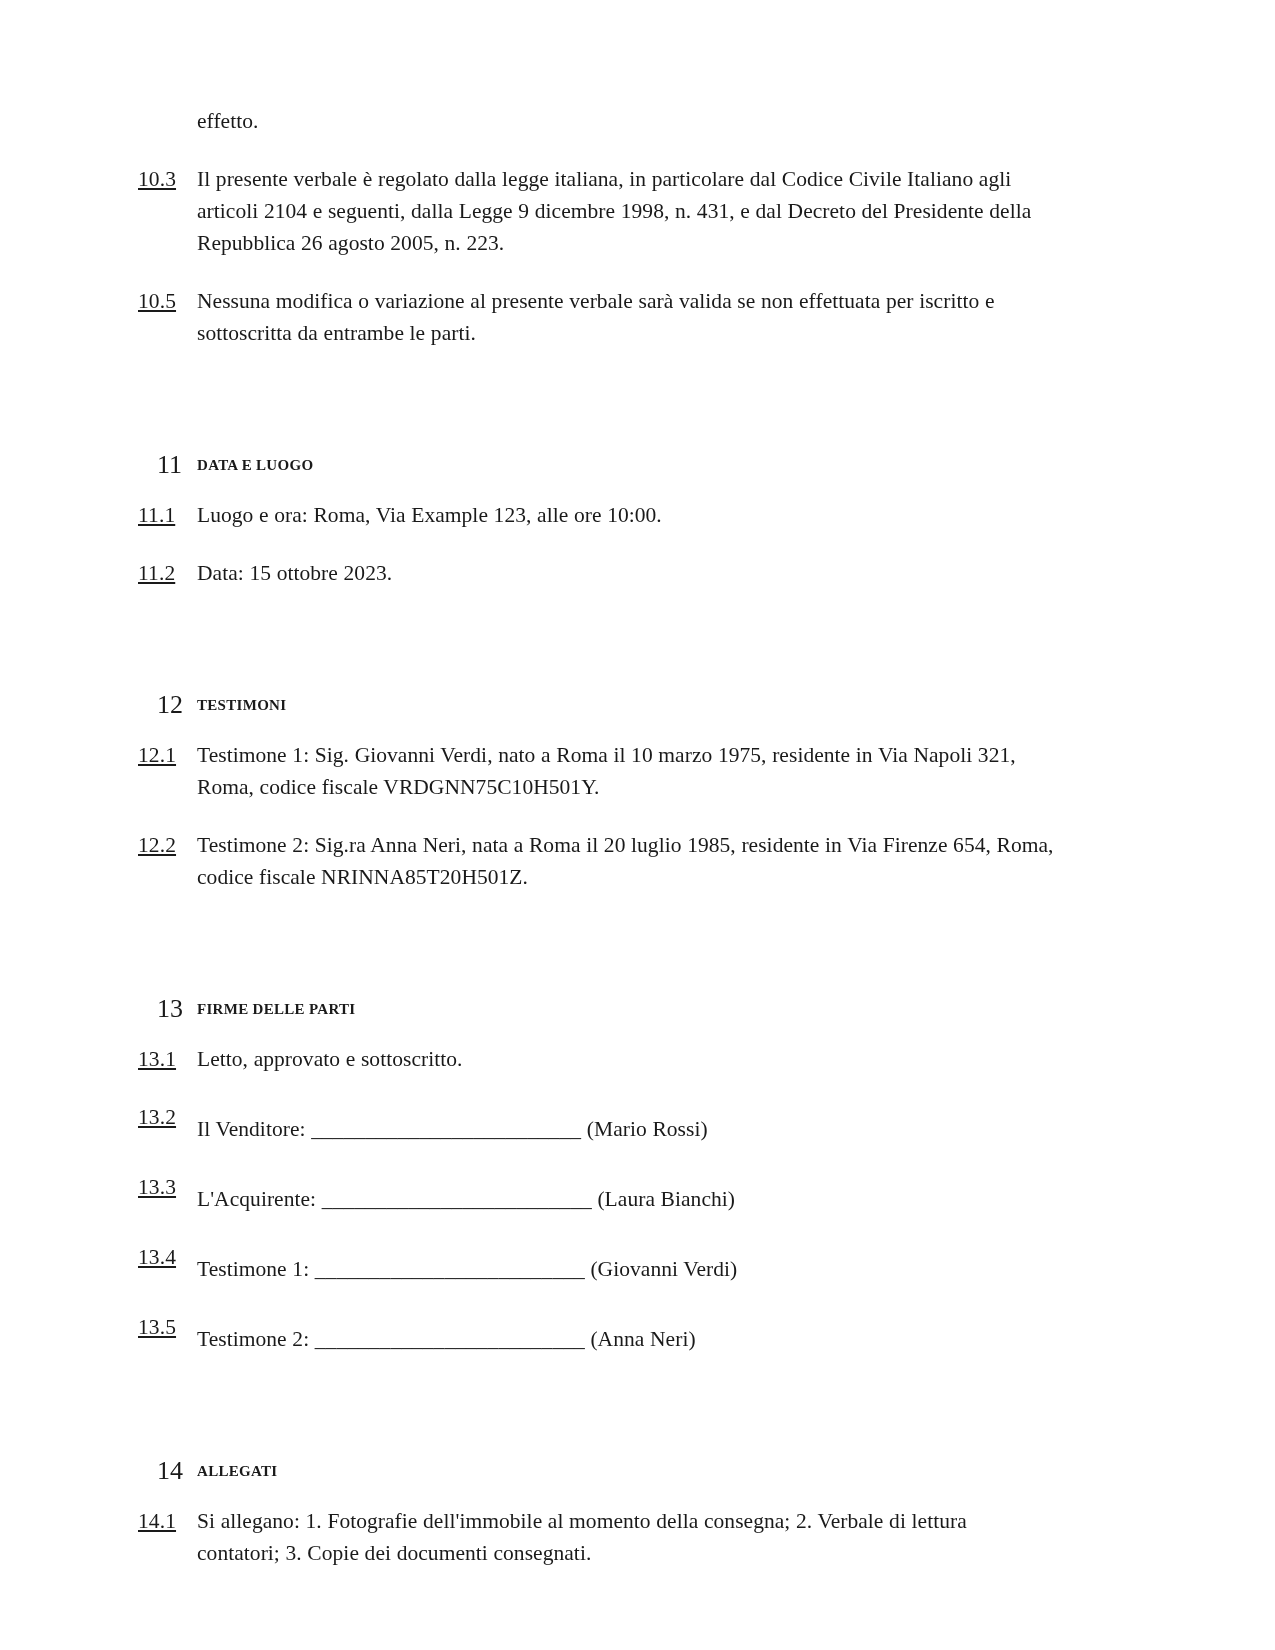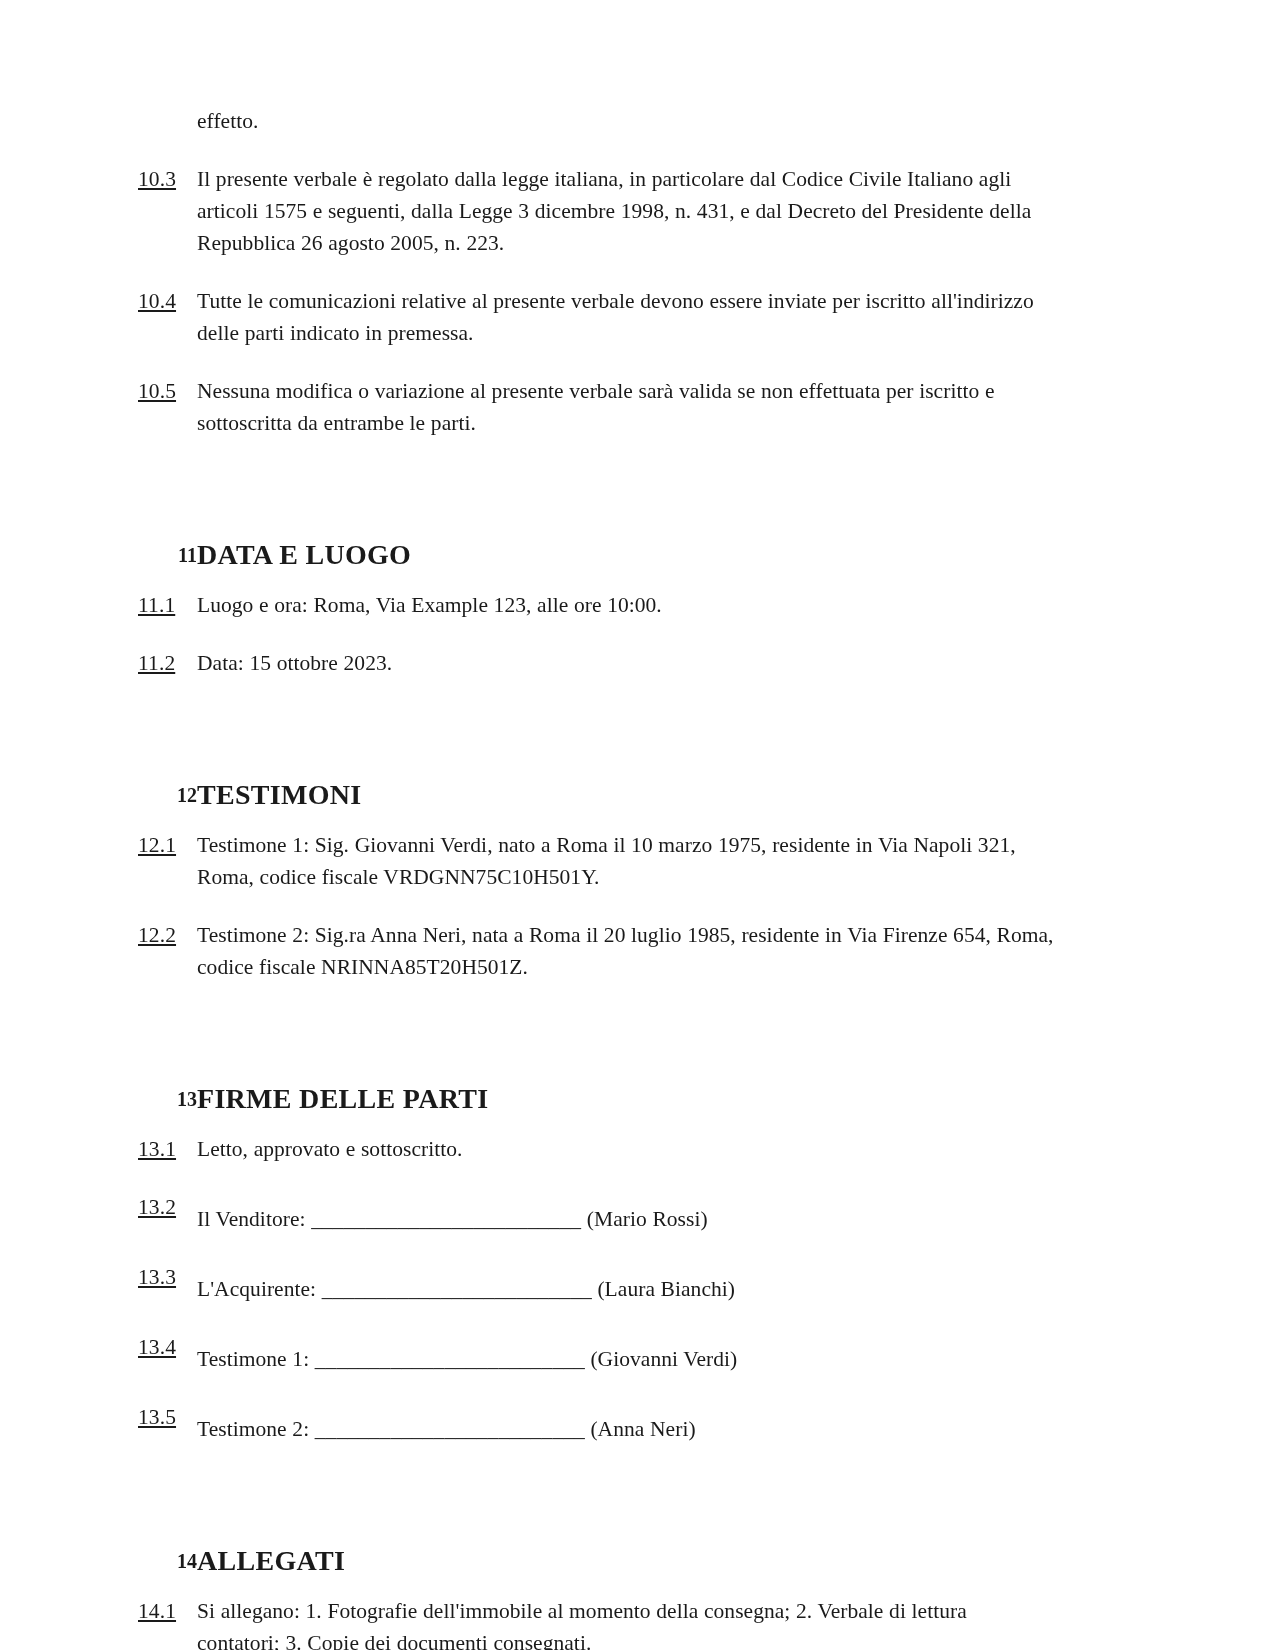--- a/index.html
+++ b/index.html
@@ -50,30 +50,30 @@
 
   
   .heading {
     display: flex;
     align-items: flex-start;
     margin: 0;
   }
   .heading .num {
     flex: 0 0 59px;
     width: 59px;
-    font-size: 20px;
+    font-size: 26px;
     line-height: 32px;
-    font-weight: bold;
-    text-align: right;
+    font-weight: normal;
+    text-align: left;
     padding-left: 19px;
     box-sizing: border-box;
   }
   .heading .body {
     flex: 1 1 auto;
-    font-size: 28px;
+    font-size: 15px;
     line-height: 32px;
     font-weight: bold;
     letter-spacing: 0.3px;
   }
 
   
   .gap-before-heading { height: 74px; }
   .gap-after-heading  { height: 18px; }
 
   .sig-line {
@@ -86,27 +86,23 @@
 
 <div class="page">
 
   <div class="clause nonum">
     <div class="num"></div>
     <div class="body">effetto.</div>
   </div>
 
   <div class="clause">
     <div class="num">10.3</div>
-    <div class="body">Il presente verbale è regolato dalla legge italiana, in particolare dal Codice Civile Italiano agli articoli 1575 e seguenti, dalla Legge 3 dicembre 1998, n. 431, e dal Decreto del Presidente della Repubblica 26 agosto 2005, n. 223.</div>
+    <div class="body">Il presente verbale è regolato dalla legge italiana, in particolare dal Codice Civile Italiano agli articoli 2104 e seguenti, dalla Legge 9 dicembre 1998, n. 431, e dal Decreto del Presidente della Repubblica 26 agosto 2005, n. 223.</div>
   </div>
 
-  <div class="clause">
-    <div class="num">10.4</div>
-    <div class="body">Tutte le comunicazioni relative al presente verbale devono essere inviate per iscritto all'indirizzo delle parti indicato in premessa.</div>
-  </div>
 
   <div class="clause">
     <div class="num">10.5</div>
     <div class="body">Nessuna modifica o variazione al presente verbale sarà valida se non effettuata per iscritto e sottoscritta da entrambe le parti.</div>
   </div>
 
   <div class="gap-before-heading"></div>
 
   <div class="heading">
     <div class="num">11</div>

